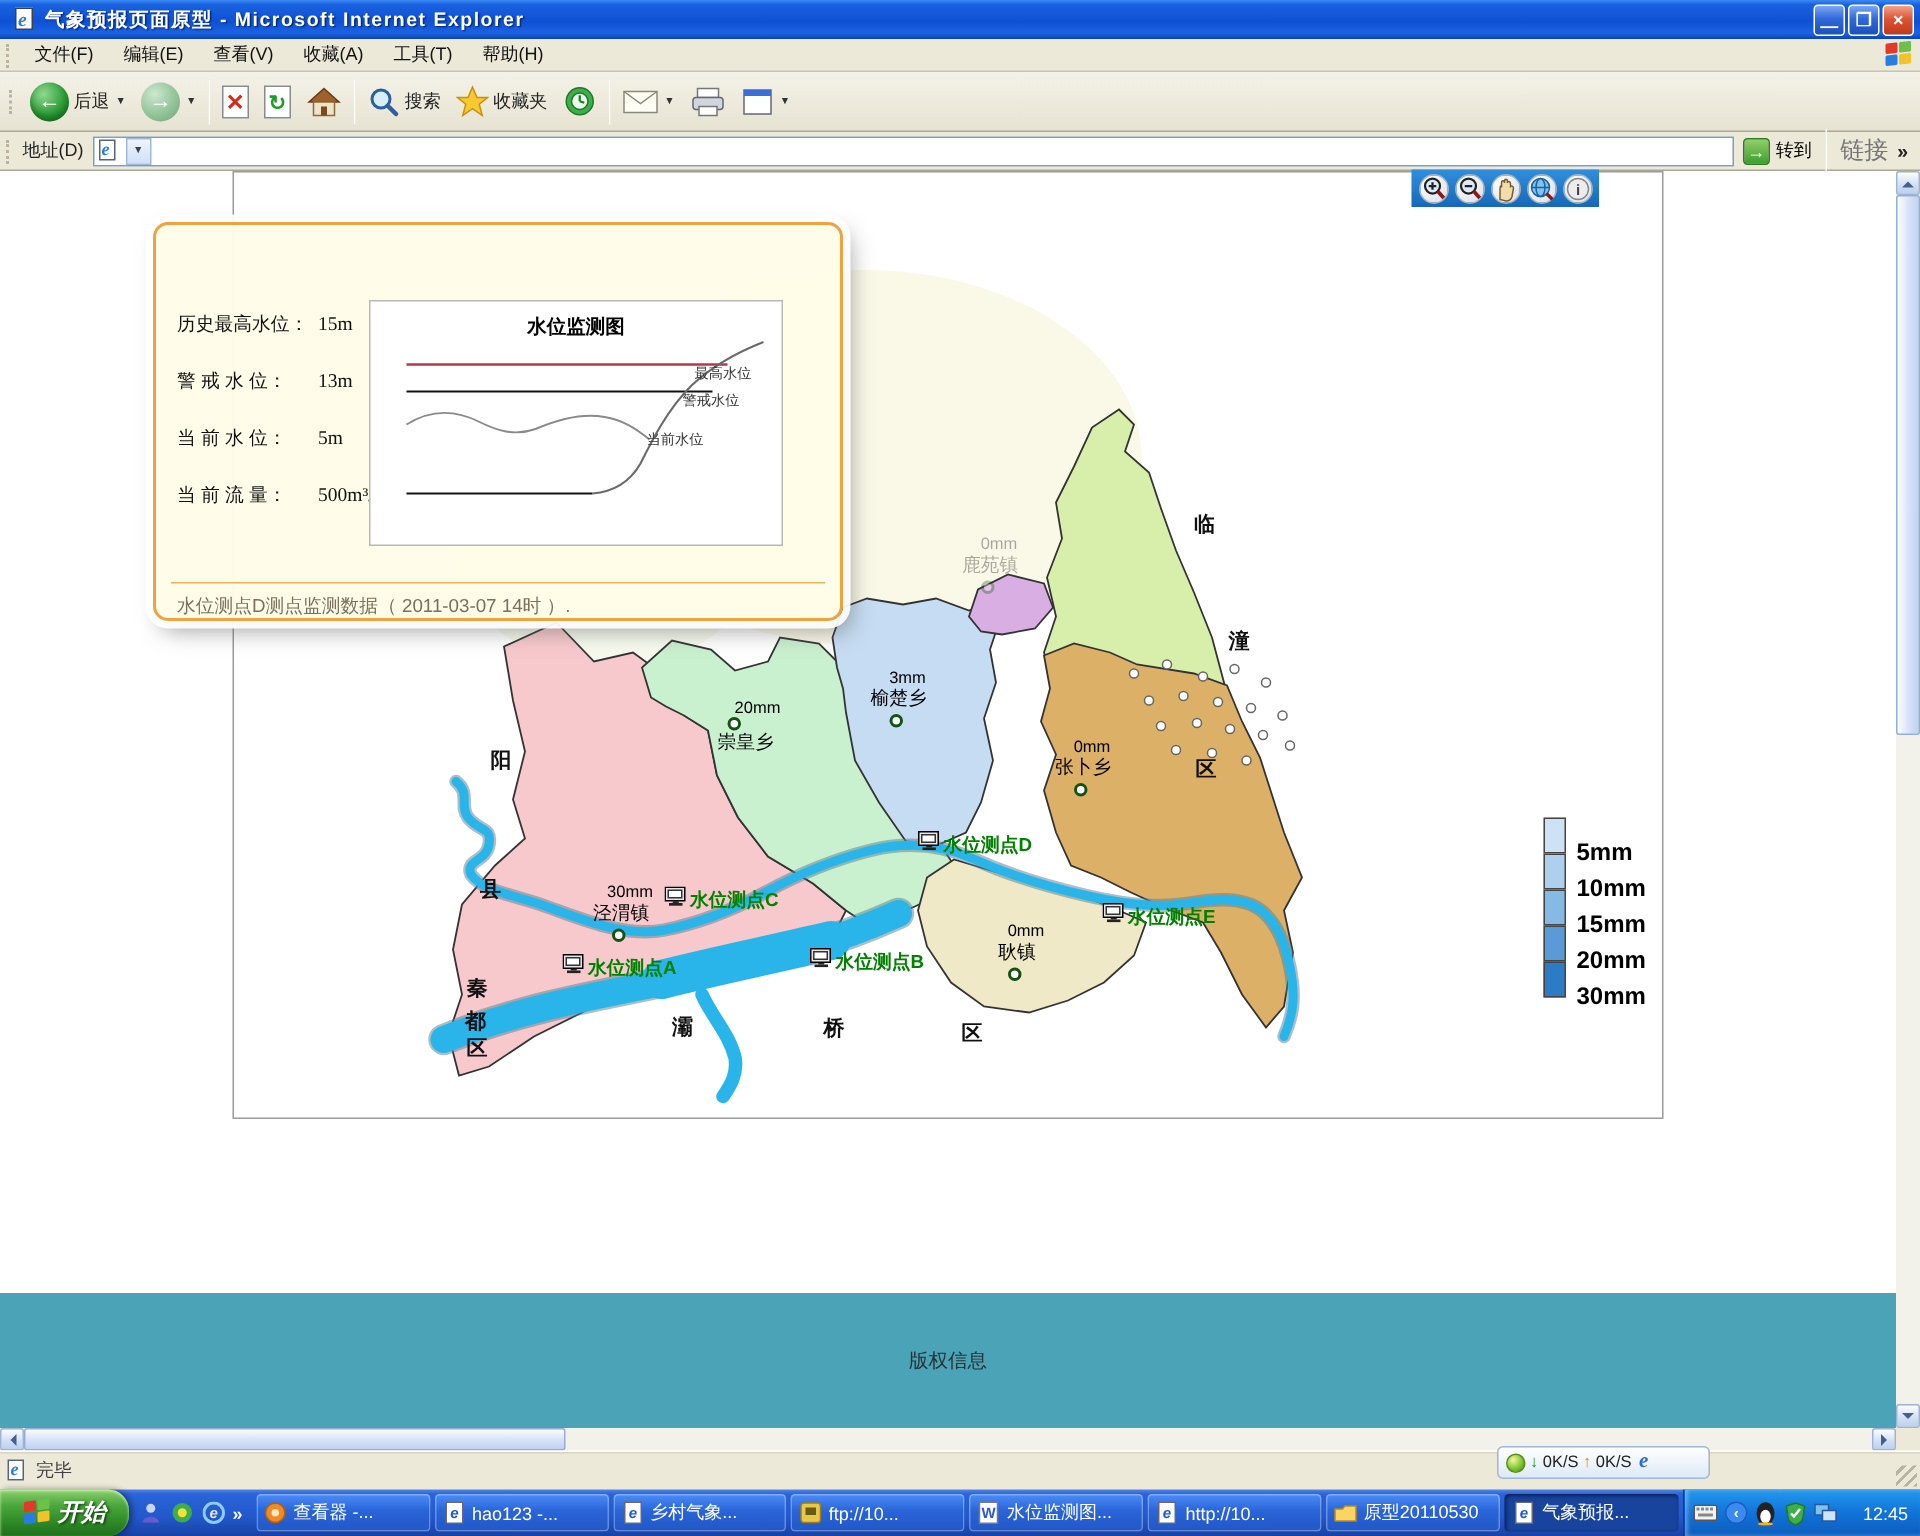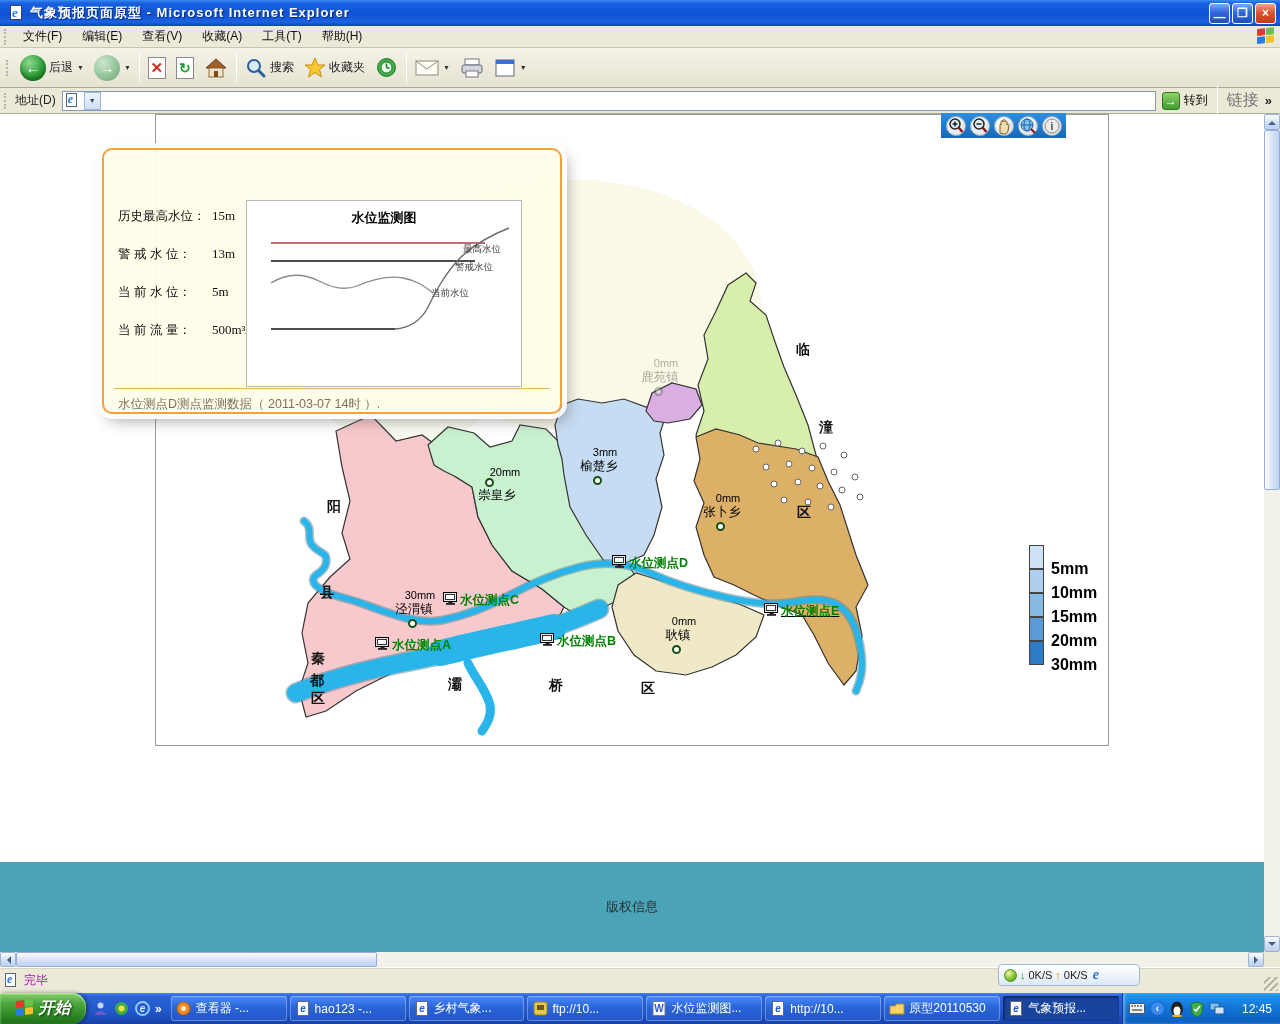--- a/index.html
+++ b/index.html
@@ -84,21 +84,21 @@
   .mzbtn { width:20px; height:20px; border-radius:50%; background:radial-gradient(circle at 35% 30%,#ffffff,#d8dde2); border:1px solid #9fb2c2; display:flex; align-items:center; justify-content:center; }
 
   
   .popup { position:absolute; left:102px; top:34px; width:460px; height:266px; z-index:50;
     background:rgba(255,252,232,0.95); border:2px solid #efa33f; border-radius:10px;
     box-shadow:0 0 0 5px rgba(255,255,255,.92), 5px 7px 14px rgba(90,90,90,.5); }
   .popup-title { position:absolute; left:0; right:0; top:10px; text-align:center; font-size:13.5px; font-weight:bold; color:#000; }
   .pfield { position:absolute; left:14px; display:flex; align-items:baseline; }
   .plabel { font-size:12.5px; color:#111; width:92px; }
   .pvalue { font-family:"Liberation Serif",serif; font-size:13px; color:#111; margin-left:2px; }
-  .chartbox { position:absolute; left:142px; top:50px; width:276px; height:187px; background:#fff; border:1px solid #b8b8b8; }
+  .chartbox { position:absolute; left:142px; top:50px; width:276px; height:164px; background:#fff; border:1px solid #b8b8b8; }
   .chart-title { position:absolute; left:0; right:0; top:8px; text-align:center; font-size:13px; font-weight:bold; color:#000; }
   .chart-label { position:absolute; font-size:9.5px; color:#333; white-space:nowrap; }
   .popup-sep { position:absolute; left:10px; right:10px; top:238px; border-top:1px solid #e8b25c; }
   .popup-footer { position:absolute; left:14px; top:246px; font-size:12.5px; color:#78725c; }
 
   
   .page-footer { position:absolute; left:0; top:748px; width:1264px; height:90px; background:#4ba3b8;
     display:flex; align-items:center; justify-content:center; }
   .page-footer span { font-size:13px; color:#283030; }
 
@@ -116,21 +116,21 @@
   .hthumb { position:absolute; left:16px; top:0; width:361px; height:15px; background:linear-gradient(180deg,#fdfefd,#d9e4f8 50%,#c0d2f0); border:1px solid #95adde; border-radius:2px; }
   .vthumb { position:absolute; left:0; top:16px; width:16px; height:360px; background:linear-gradient(90deg,#fdfefd,#d9e4f8 50%,#c0d2f0); border:1px solid #95adde; border-radius:2px; }
   .corner { position:absolute; left:1264px; top:838px; width:16px; height:15px; background:#ece9d8; }
 
   
   .statusbar { position:absolute; left:0; top:967px; width:1280px; height:26px; background:#ece9d8;
     border-top:1px solid #fff; box-shadow:inset 0 1px 0 #d8d4c4; display:flex; align-items:center; }
   .statusbar .app-icon { width:16px; height:15px; position:relative; margin:0 4px 0 4px; }
   .statusbar .pg { position:absolute; left:1px; top:0; width:11px; height:14px; background:#fff; border:1px solid #567; }
   .statusbar .e { position:absolute; left:3px; top:-1px; font:bold italic 12px "Liberation Serif",serif; color:#2a7de0; }
-  .status-text { font-size:12px; color:#a21caf; }
+  .status-text { font-size:12px; color:#404040; }
   .sgrip { position:absolute; right:2px; bottom:2px; width:14px; height:14px;
     background:repeating-linear-gradient(135deg,transparent 0 3px,#b8b4a4 3px 5px); }
 
   
   .net-meter { position:absolute; left:998px; top:964px; width:142px; height:22px; z-index:200;
     background:linear-gradient(180deg,#ffffff,#dde9f6); border:1px solid #9db8d8; border-radius:4px;
     display:flex; align-items:center; gap:3px; padding:0 5px; font-size:11px; color:#222; }
   .orb { width:13px; height:13px; border-radius:50%; background:radial-gradient(circle at 35% 30%,#f4f7a0,#7ec832 55%,#3f9410); border:1px solid #5a8c1a; }
   .arrow-down { color:#169416; font-weight:bold; }
   .arrow-up { color:#f08a00; font-weight:bold; }
@@ -399,21 +399,21 @@
           </div>
           <div class="station" data-name="water-station-marker" style="left: 456px; top: 439px;">
             <span class="st-icon" data-name="computer-icon"><svg width="15" height="13" viewBox="0 0 15 13" data-name="computer-icon">
                 <rect x="0.5" y="0.5" width="13" height="9" fill="#e6e6e6" stroke="#000"></rect>
                 <rect x="2.5" y="2.5" width="9" height="5" fill="#fff" stroke="#333"></rect>
                 <rect x="3" y="11" width="9" height="1.8" fill="#222"></rect>
                 <rect x="5.5" y="9.8" width="4" height="1.2" fill="#222"></rect>
               </svg></span>
             <span class="st-label" data-name="water-station-label">水位测点D</span>
           </div>
-          <div class="station" data-name="water-station-marker" style="left: 608px; top: 487px; text-decoration: underline;">
+          <div class="station" data-name="water-station-marker" style="left: 579px; top: 487px;">
             <span class="st-icon" data-name="computer-icon"><svg width="15" height="13" viewBox="0 0 15 13" data-name="computer-icon">
                 <rect x="0.5" y="0.5" width="13" height="9" fill="#e6e6e6" stroke="#000"></rect>
                 <rect x="2.5" y="2.5" width="9" height="5" fill="#fff" stroke="#333"></rect>
                 <rect x="3" y="11" width="9" height="1.8" fill="#222"></rect>
                 <rect x="5.5" y="9.8" width="4" height="1.2" fill="#222"></rect>
               </svg></span>
             <span class="st-label" data-name="water-station-label">水位测点E</span>
           </div>
         </div>
       <div class="legend" data-name="map-legend">

